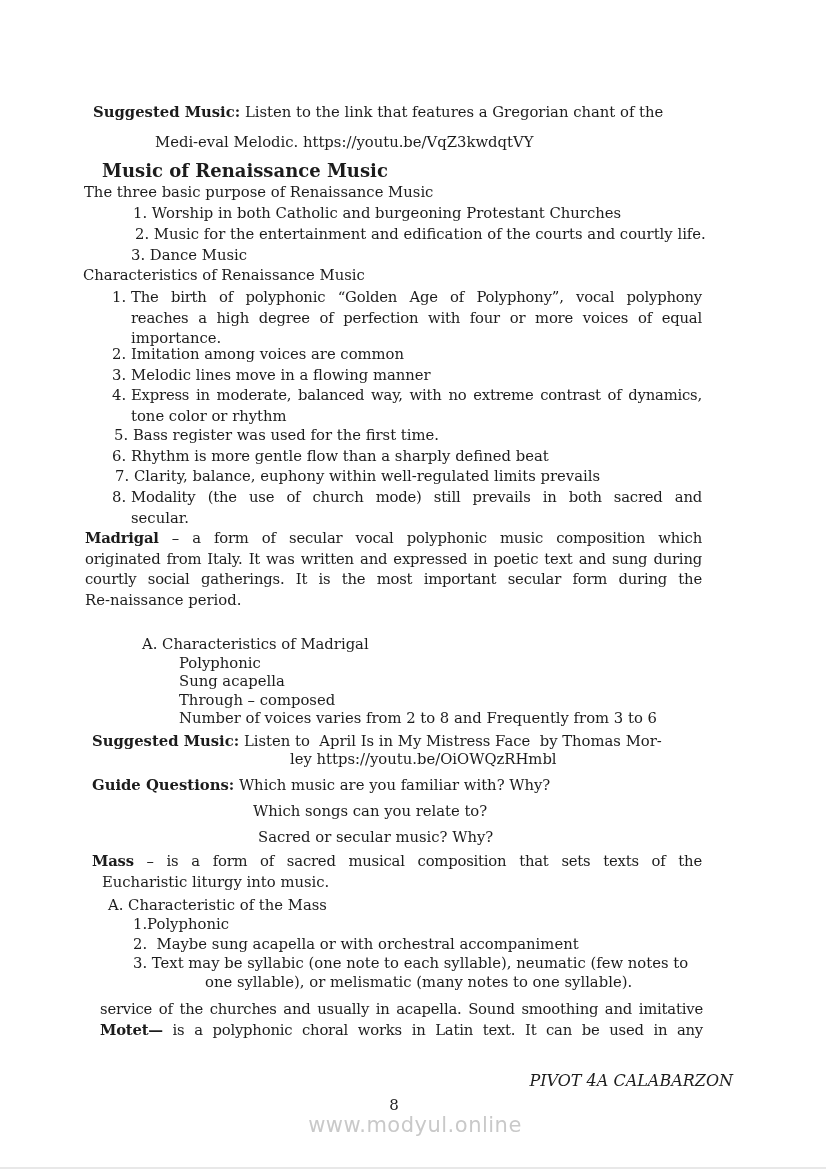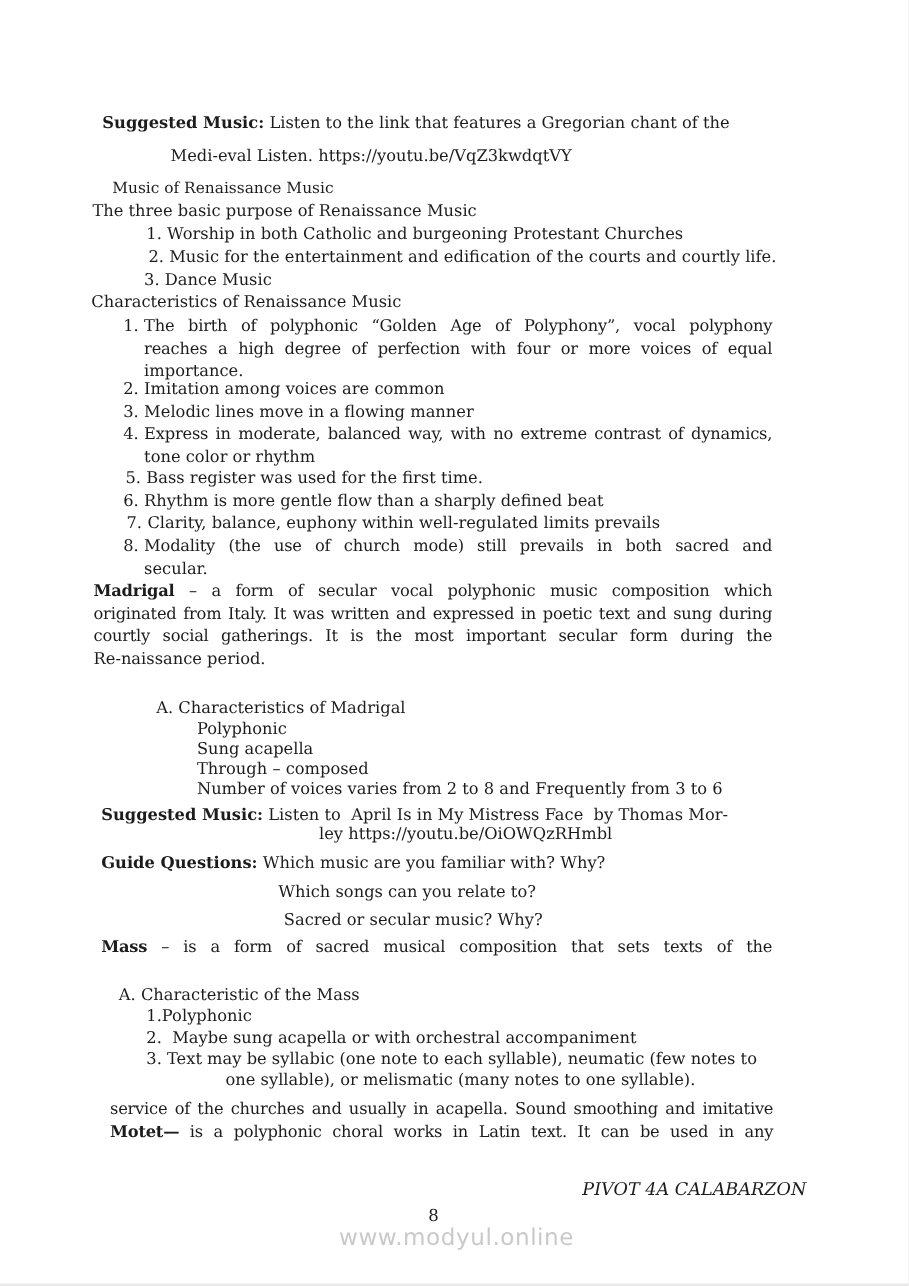--- a/index.html
+++ b/index.html
@@ -25,21 +25,21 @@
     white-space: nowrap;
     text-align: justify;
     text-align-last: justify;
     letter-spacing: -0.2px;
     word-spacing: -0.5px;
     line-height: 20.5px;
   }
   .hang { position: absolute; display: flex; line-height: 20.5px; }
   .hang .num { flex: 0 0 19px; width: 19px; }
   .hbody { white-space: nowrap; }
-  .heading { font-weight: normal; font-size: 14px; }
+  .heading { font-weight: bold; font-size: 18px; }
   .attribution {
     position: absolute;
     font-style: italic;
     font-size: 16px;
     white-space: nowrap;
     margin-left: 40px;
   }
   .pagenum {
     position: absolute;
     left: 0; width: 788px;
@@ -58,21 +58,21 @@
 </style>
 </head>
 <body>
 
 <div class="page">
 
   <div class="line" style="left:93px;top:102px">
     <b>Suggested Music:</b><span> Listen to the link that features a Gregorian chant of the</span>
   </div>
   <div class="line" style="left:155px;top:132px">
-    <span>Medi-eval Listen. </span><span>https://youtu.be/VqZ3kwdqtVY</span>
+    <span>Medi-eval Melodic. </span><span>https://youtu.be/VqZ3kwdqtVY</span>
   </div>
 
   <div class="line heading" style="left:102px;top:161px">Music of Renaissance Music</div>
   <div class="line" style="left:84px;top:182px">The three basic purpose of Renaissance Music</div>
 
   <div class="line" style="left:133px;top:203px">1. Worship in both Catholic and burgeoning Protestant Churches</div>
   <div class="line" style="left:135px;top:224px">2. Music for the entertainment and edification of the courts and courtly life.</div>
   <div class="line" style="left:131px;top:245px">3. Dance Music</div>
 
   <div class="line" style="left:83px;top:265px">Characteristics of Renaissance Music</div>
@@ -145,20 +145,21 @@
   <div class="line" style="left:92px;top:775px">
     <b>Guide Questions:</b><span> Which music are you familiar with? Why?</span>
   </div>
   <div class="line" style="left:253px;top:801px">Which songs can you relate to?</div>
   <div class="line" style="left:258px;top:827px">Sacred or secular music? Why?</div>
 
   <div class="para" style="left:92px;top:851px;width:610px">
     <div class="jline">
       <b>Mass</b><span> – is a form of sacred musical composition that sets texts of the</span>
     </div>
+    <div style="padding-left:10px">Eucharistic liturgy into music.</div>
   </div>
 
   <div class="line" style="left:108px;top:895px">A. Characteristic of the Mass</div>
   <div class="line" style="left:133px;top:914px">1.Polyphonic</div>
   <div class="line pre" style="left:133px;top:934px">2.  Maybe sung acapella or with orchestral accompaniment</div>
   <div class="line" style="left:133px;top:953px">3. Text may be syllabic (one note to each syllable), neumatic (few notes to</div>
   <div class="line" style="left:205px;top:972px">one syllable), or melismatic (many notes to one syllable).</div>
 
   <div class="para" style="left:100px;top:999px;width:603px">
     <div class="jline">service of the churches and usually in acapella. Sound smoothing and imitative</div>

